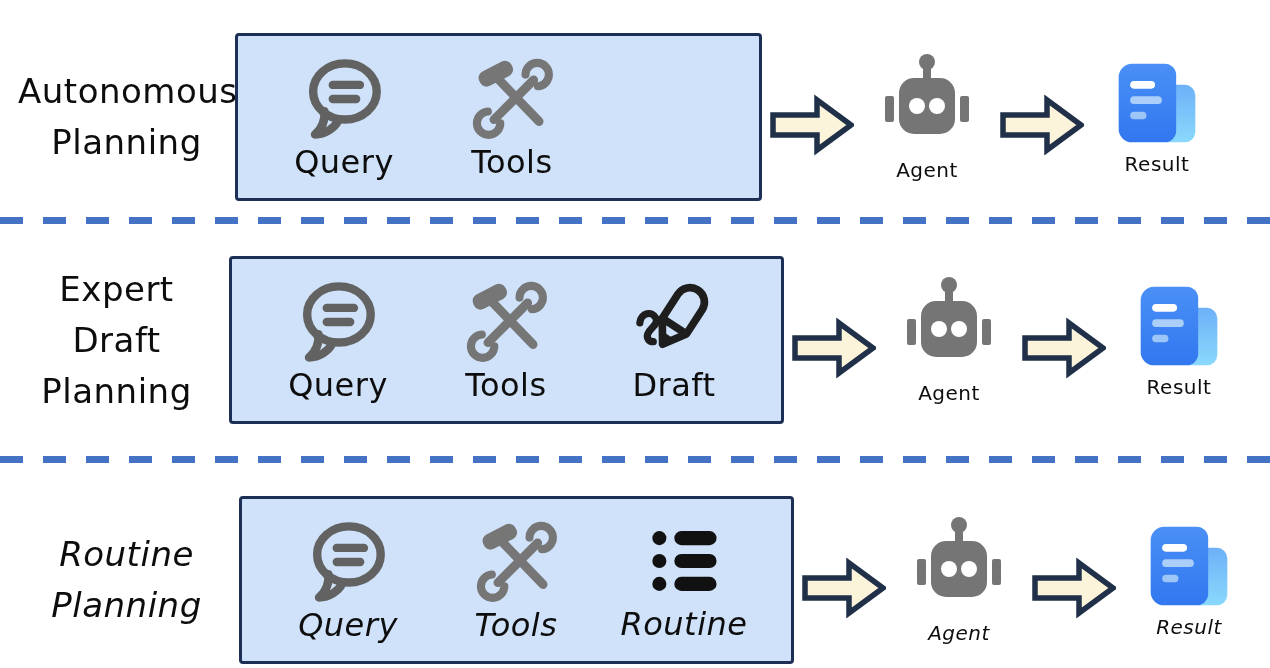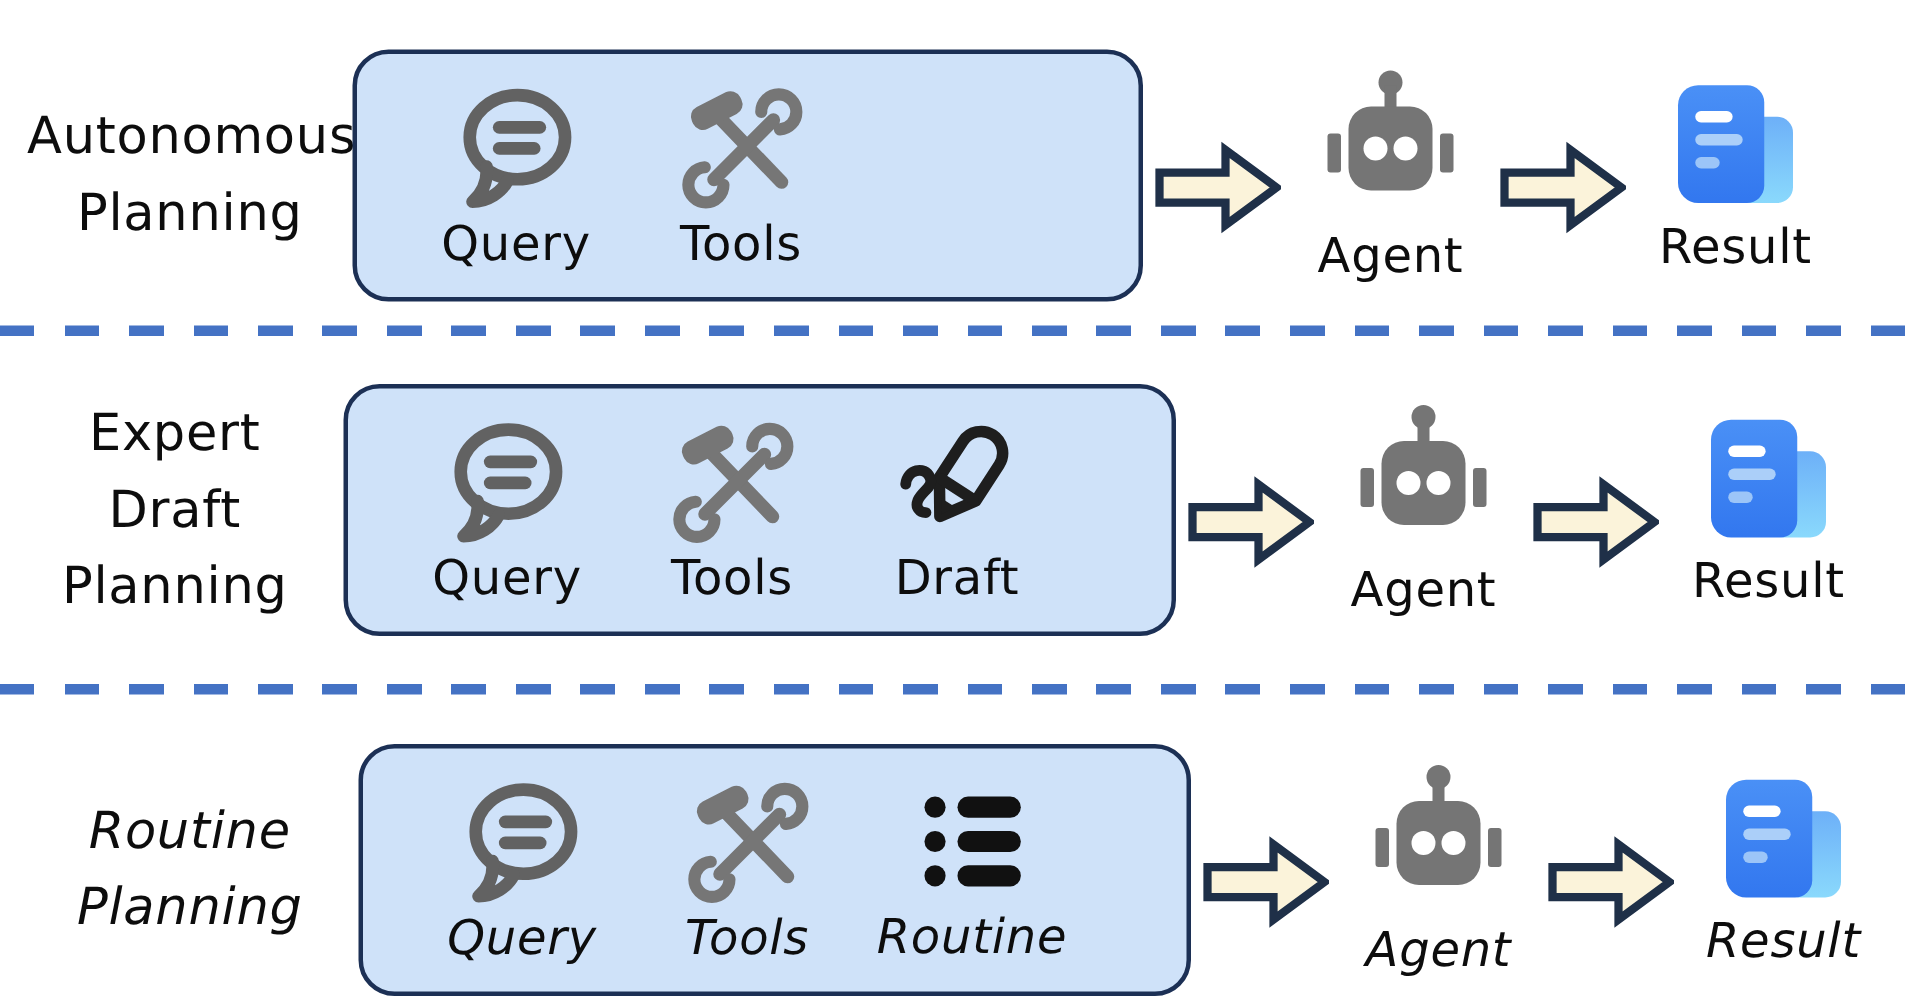--- a/index.html
+++ b/index.html
@@ -23,30 +23,30 @@
   .separator{
     flex:none;height:7px;width:1270px;
     background:repeating-linear-gradient(90deg,var(--separator) 0 23px,transparent 23px 43px);
   }
   .row-label{
     flex:none;width:235px;padding-left:18px;text-align:center;
     font-size:34px;line-height:1.5;white-space:pre-line;letter-spacing:.5px;
   }
   .input-box{
     flex:none;height:168px;width:527px;
-    background:var(--box-fill);border:3px solid var(--box-border);border-radius:24px;
-    display:flex;align-items:center;padding-left:52px;gap:42px;
+    background:var(--box-fill);border:3px solid var(--box-border);border-radius:4px;
+    display:flex;align-items:center;padding-left:52px;gap:60px;
   }
   .input-box.wide{width:555px;margin-left:4px;}
   .input-item{display:flex;flex-direction:column;align-items:center;width:108px;flex:none;}
   .input-item svg{flex:none;}
   .item-label{font-size:32px;margin-top:0px;letter-spacing:.5px;}
   .flow-arrow{flex:none;margin:16px 8px 0 8px;}
   .node{display:flex;flex-direction:column;align-items:center;width:130px;flex:none;}
-  .node-label{font-size:32px;margin-top:2px;letter-spacing:.5px;}
+  .node-label{font-size:20px;margin-top:2px;letter-spacing:.5px;}
   .defs-holder{position:absolute;width:0;height:0;}
 </style>
 </head>
 <body>
 
 <svg class="defs-holder" aria-hidden="true">
   <defs>
     <linearGradient id="gBack" x1="0" y1="0" x2="0" y2="1">
       <stop offset="0" stop-color="#6db0f8"></stop>
         <stop offset="1" stop-color="#8ad9fc"></stop>

